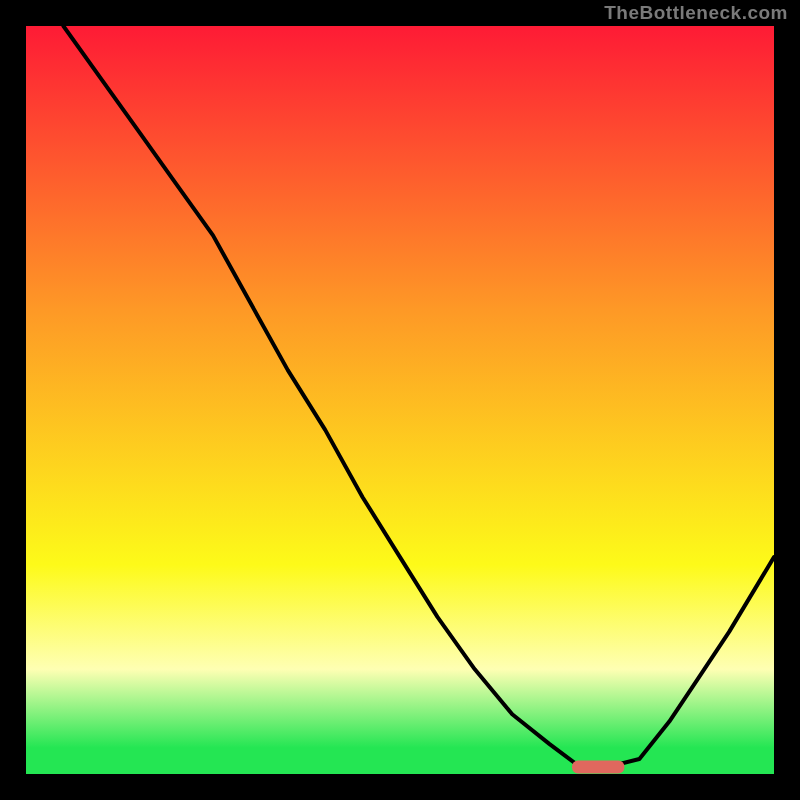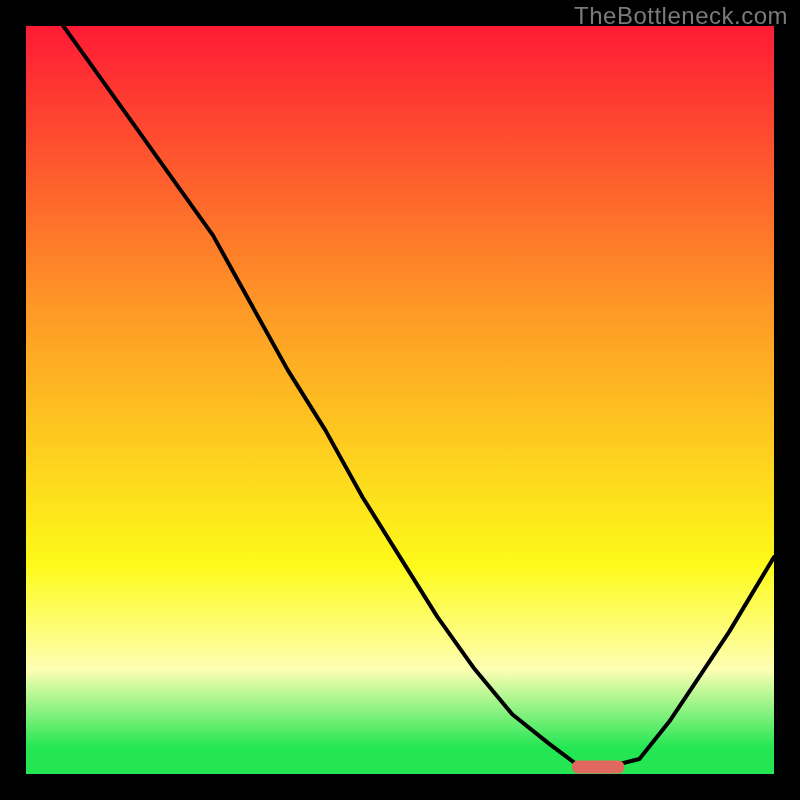--- a/index.html
+++ b/index.html
@@ -15,22 +15,22 @@
     width: 800px;
     height: 800px;
     background: #000;
   }
   .watermark {
     position: absolute;
     top: 2px;
     right: 12px;
     color: #7a7a7a;
     font-family: Arial, Helvetica, sans-serif;
-    font-size: 24px;
-    font-weight: normal;
+    font-size: 19px;
+    font-weight: bold;
     letter-spacing: 0.5px;
   }
   svg.plot {
     position: absolute;
     left: 26px;
     top: 26px;
   }
 </style>
 </head>
 <body>

